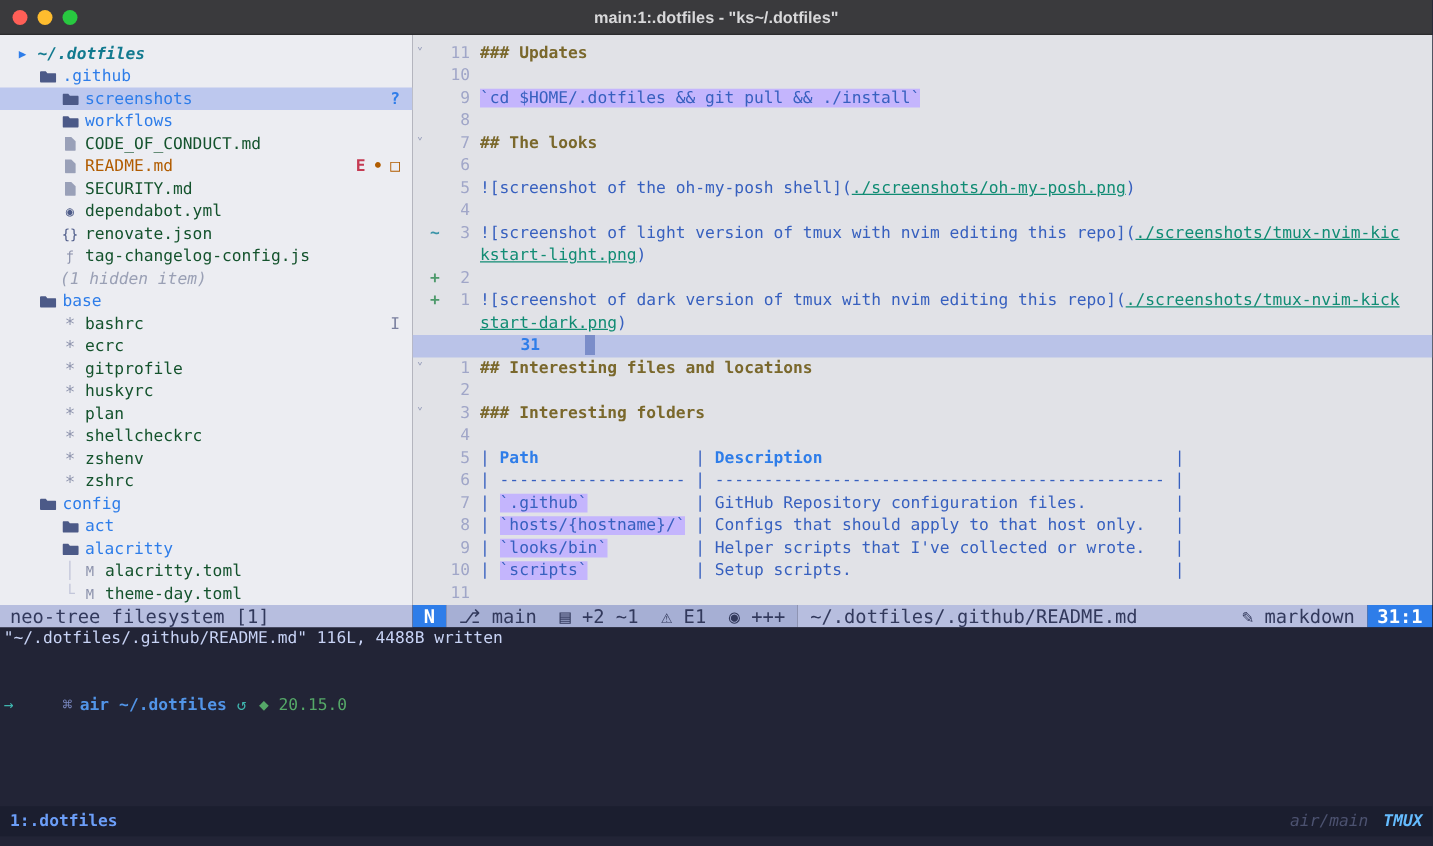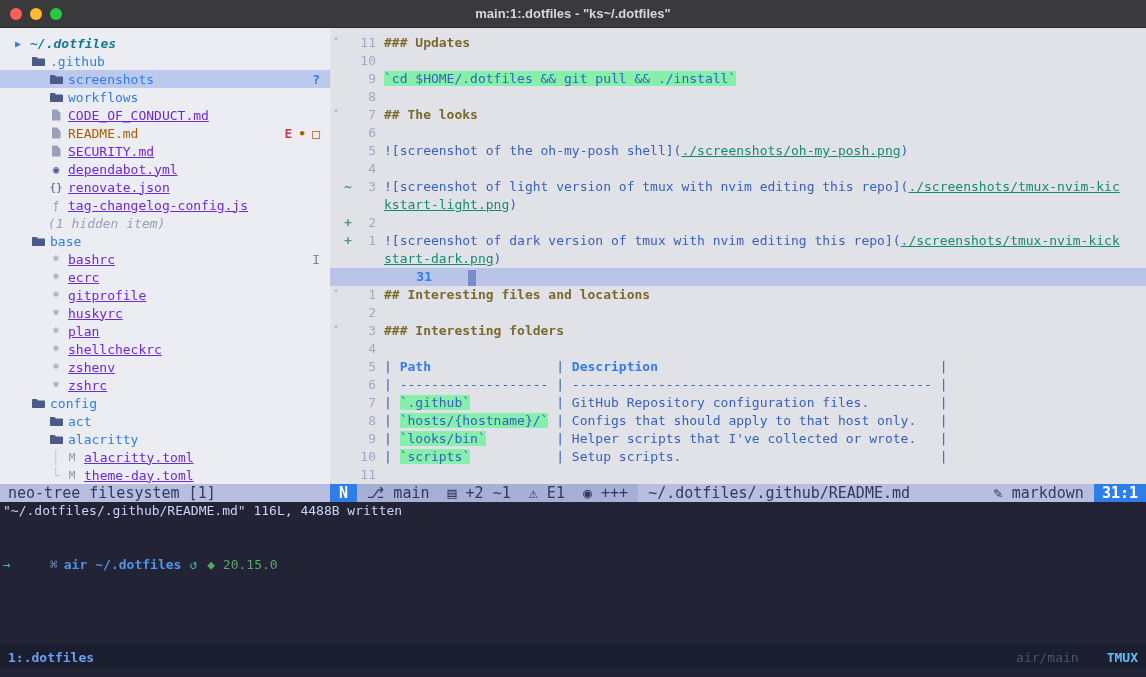--- a/index.html
+++ b/index.html
@@ -21,21 +21,21 @@
   
   .main-row { flex:0 0 456px; display:flex; overflow:hidden; }
 
   .sidebar { width:330px; flex:0 0 330px; background:#ecedf2; padding-top:6px; overflow:hidden; }
   .srow { height:18px; display:flex; align-items:center; white-space:pre; padding-right:10px; }
   .srow.selected { background:#bdc8ee; }
   .s-icon { display:inline-flex; width:16px; justify-content:center; margin-right:4px; flex:0 0 16px; }
   .s-guide { color:#c2c6da; width:16px; flex:0 0 16px; text-align:center; }
   .lbl-root { color:#127a8f; font-weight:bold; font-style:italic; }
   .lbl-folder { color:#2e7de9; }
-  .lbl-file { color:#6d28d9;text-decoration:underline; }
+  .lbl-file { color:#14532d; }
   .lbl-hidden { color:#9aa0b5; font-style:italic; }
   .lbl-orange { color:#b15c00; }
   .s-badges { margin-left:auto; display:flex; gap:6px; font-weight:bold; }
   .bdg-blue { color:#2e7de9; }
   .bdg-red { color:#c53b53; }
   .bdg-orange { color:#b15c00; }
   .bdg-dim { color:#7b81a0; font-weight:normal; }
   .glyph-expander { color:#2e7de9; font-size:10px; }
   .glyph-ast { color:#8d93ad; font-size:14px; position:relative; top:1px; }
   .glyph-dark { color:#4c5a88; font-size:11px; }
@@ -47,21 +47,21 @@
   .fold { flex:0 0 12px; text-align:center; color:#9aa0bd; font-size:11px; }
   .sign { flex:0 0 12px; text-align:center; font-weight:bold; }
   .sign.add { color:#4e9a6c; }
   .sign.change { color:#3a94a8; }
   .num { flex:0 0 30px; text-align:right; padding-right:8px; color:#a0a6c8; }
   .erow.cursorline .num { color:#2e7de9; font-weight:bold; }
   .etext { flex:1; white-space:pre; overflow:hidden; }
   .tk-t { color:#3760bf; }
   .tk-h { color:#7a682c; font-weight:bold; }
   .tk-l { color:#118c74; text-decoration:underline; }
-  .tk-c { background:#86efac; color:#3760bf; }
+  .tk-c { background:#c4b5fd; color:#3760bf; }
   .tk-th { color:#2e7de9; font-weight:bold; }
   .tk-cur { background:#7b8dc9; color:transparent; display:inline-block; width:8px; height:16px; vertical-align:middle; }
 
   
   .statusline { flex:0 0 18px; display:flex; font-size:15px; line-height:18px; }
   .nt-status { width:330px; flex:0 0 330px; background:#b7bedf; color:#32395c; padding-left:8px; }
   .lualine { flex:1; display:flex; overflow:hidden; }
   .seg { padding:0 10px; white-space:pre; }
   .seg.mode { background:#2e7de9; color:#ffffff; font-weight:bold; padding:0 9px; }
   .seg.git { background:#a6afd4; color:#32395c; }
@@ -76,21 +76,21 @@
   .prompt { height:18px; line-height:18px; padding-left:3px; white-space:pre; }
   .p-apple { color:#7a88c0; margin-right:6px; }
   .p-host { color:#5295e8; font-weight:bold; margin-right:8px; }
   .p-path { color:#5295e8; font-weight:bold; margin-right:8px; }
   .p-sync { color:#3fb5ae; margin-right:10px; }
   .p-node { color:#55a868; }
   .prompt-arrow { height:18px; line-height:18px; padding-left:3px; color:#3fb5ae; }
   .term-fill { flex:1; }
   .tmux-bar { height:24px; margin-bottom:8px; background:#1b1e2f; display:flex; align-items:center; padding:0 8px; font-size:13px;text-align:right; }
   .tmux-left { color:#6c9ef8; font-weight:bold; }
-  .tmux-right { margin-left:auto; display:flex; gap:28px; }
+  .tmux-right { margin-left:auto; display:flex; gap:12px;font-style:italic; }
   .tmux-session { color:#4c5270; }
   .tmux-label { color:#65bcff; font-weight:bold; }
 </style>
 </head>
 <body>
 
 <div class="window">
 
   <div class="titlebar">
     <div class="traffic">

